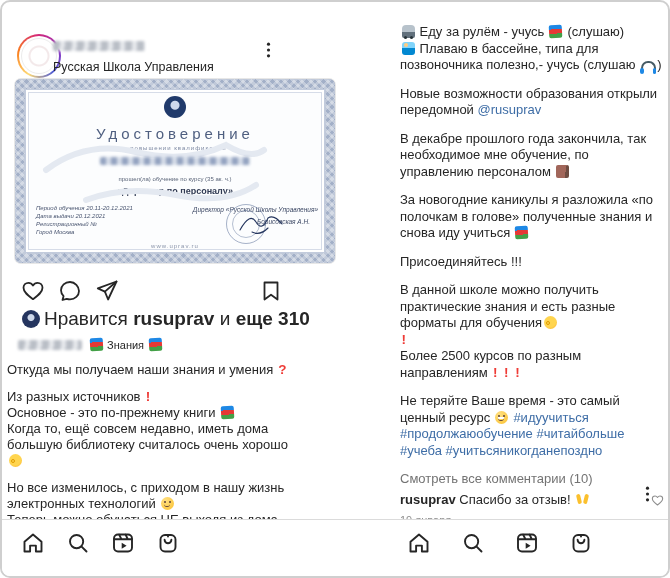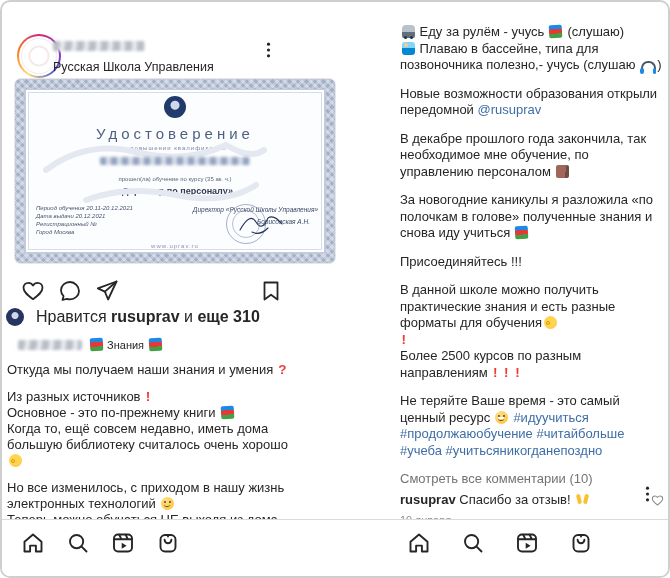--- a/index.html
+++ b/index.html
@@ -47,21 +47,21 @@
   .cert-director .dname{margin-top:3px;padding-right:8px;}
   .cert-stamp{position:absolute;right:58px;bottom:8px;width:40px;height:40px;border-radius:50%;
     border:1px solid rgba(95,115,155,.55);box-sizing:border-box;}
   .cert-stamp::after{content:"";position:absolute;inset:5px;border-radius:50%;border:1px solid rgba(95,115,155,.45);}
   .cert-sign{position:absolute;right:40px;bottom:14px;}
   .cert-site{position:absolute;left:0;right:0;bottom:3px;font-size:6px;color:#8b95ab;letter-spacing:1px;}
   
   .actions{position:absolute;left:13px;top:277px;width:270px;display:flex;align-items:center;gap:13px;padding-left:6px;box-sizing:border-box;}
   .act-ic{display:inline-flex;}
   .bookmark-wrap{margin-left:auto;margin-right:2px;}
-  .likes-row{position:absolute;left:4px;top:306px;font-size:16px;display:flex;align-items:center;gap:12px;}
+  .likes-row{position:absolute;left:20px;top:306px;font-size:19px;display:flex;align-items:center;gap:4px;}
   .mini-av{display:inline-block;width:18px;height:18px;border-radius:50%;
     background:radial-gradient(circle at 50% 42%,#cdd7e9 0 3px,#25355f 4px);}
   .likes-row b{font-weight:700;}
   .caption-lead{position:absolute;left:16px;top:336px;font-size:11px;display:flex;align-items:center;gap:6px;}
   .lead-blur{width:64px;height:10px;}
   #left-paras{position:absolute;left:5px;top:360px;width:288px;font-size:13px;line-height:16px;}
   #left-paras .para{margin-bottom:11px;}
   
   .right-col{position:absolute;left:398px;top:22px;width:264px;font-size:13px;line-height:16.5px;}
   .right-col .para{margin-bottom:12px;}

